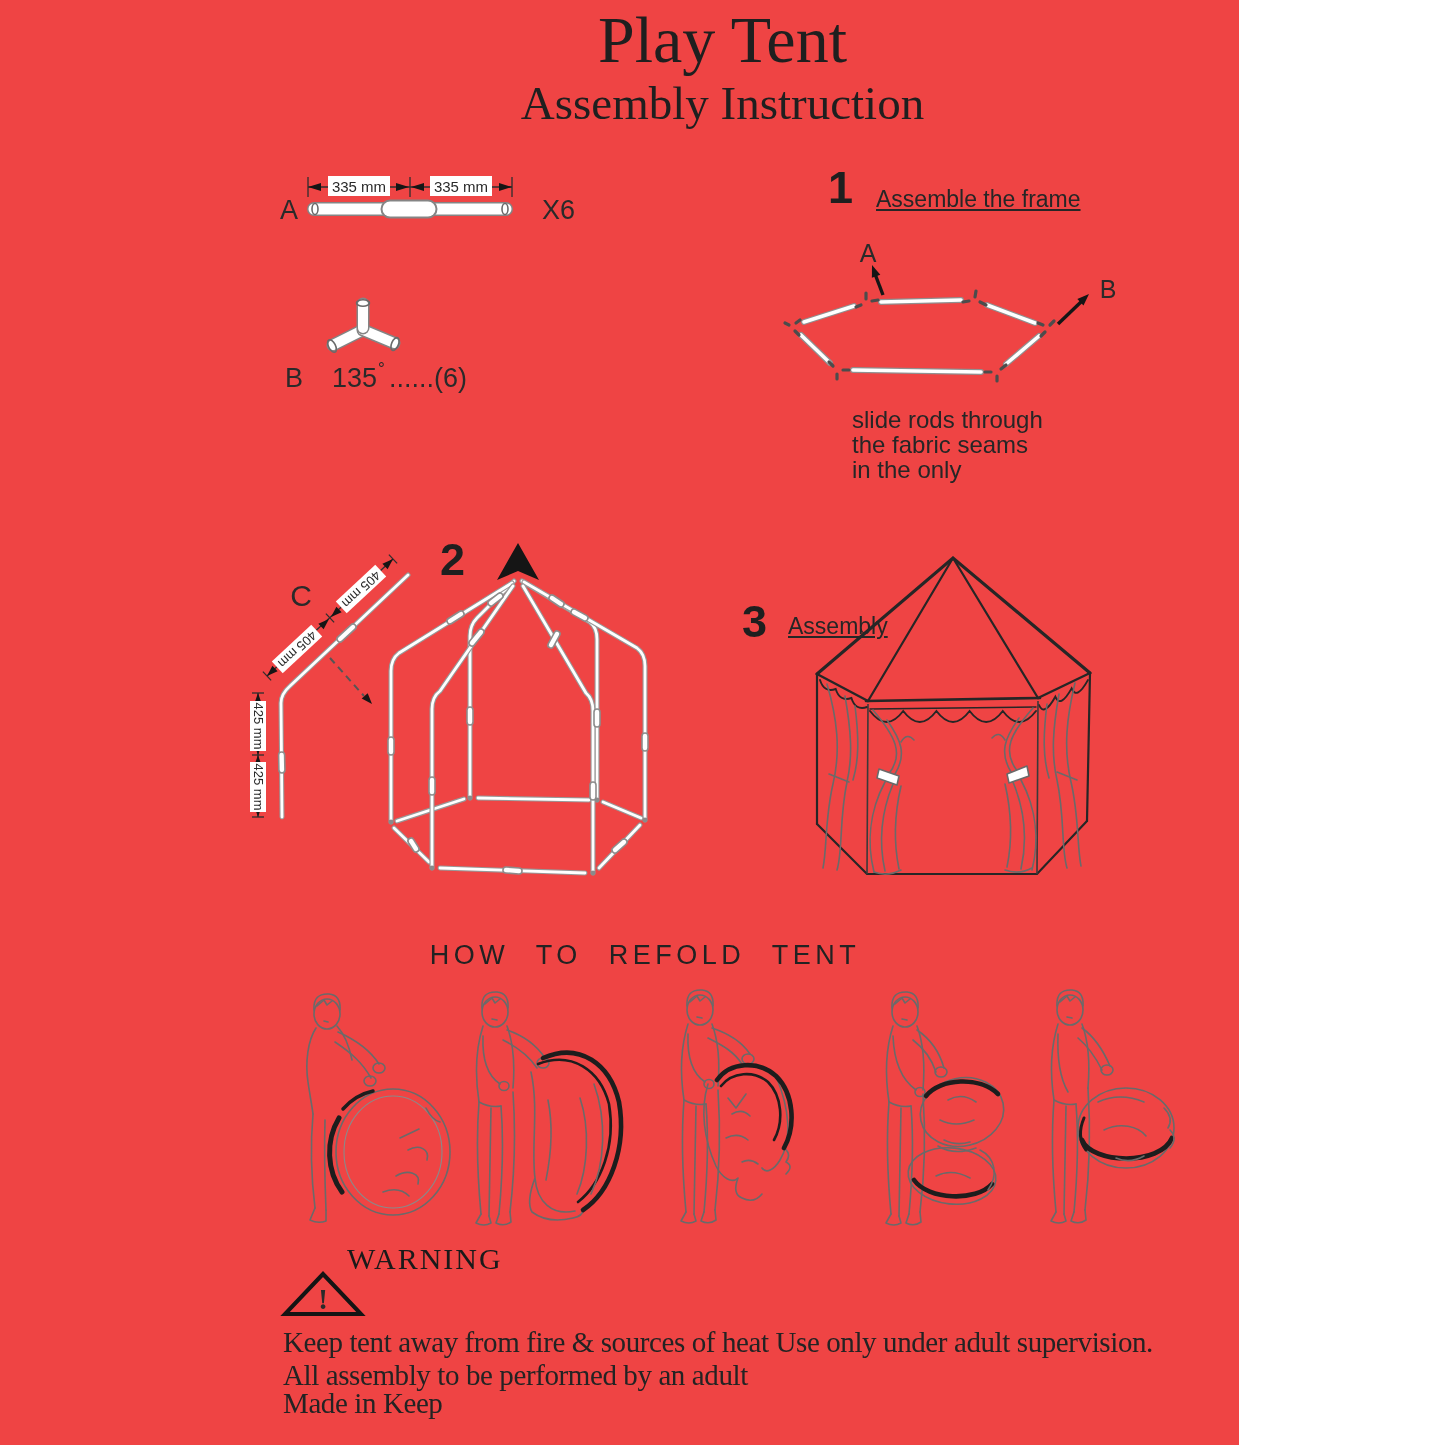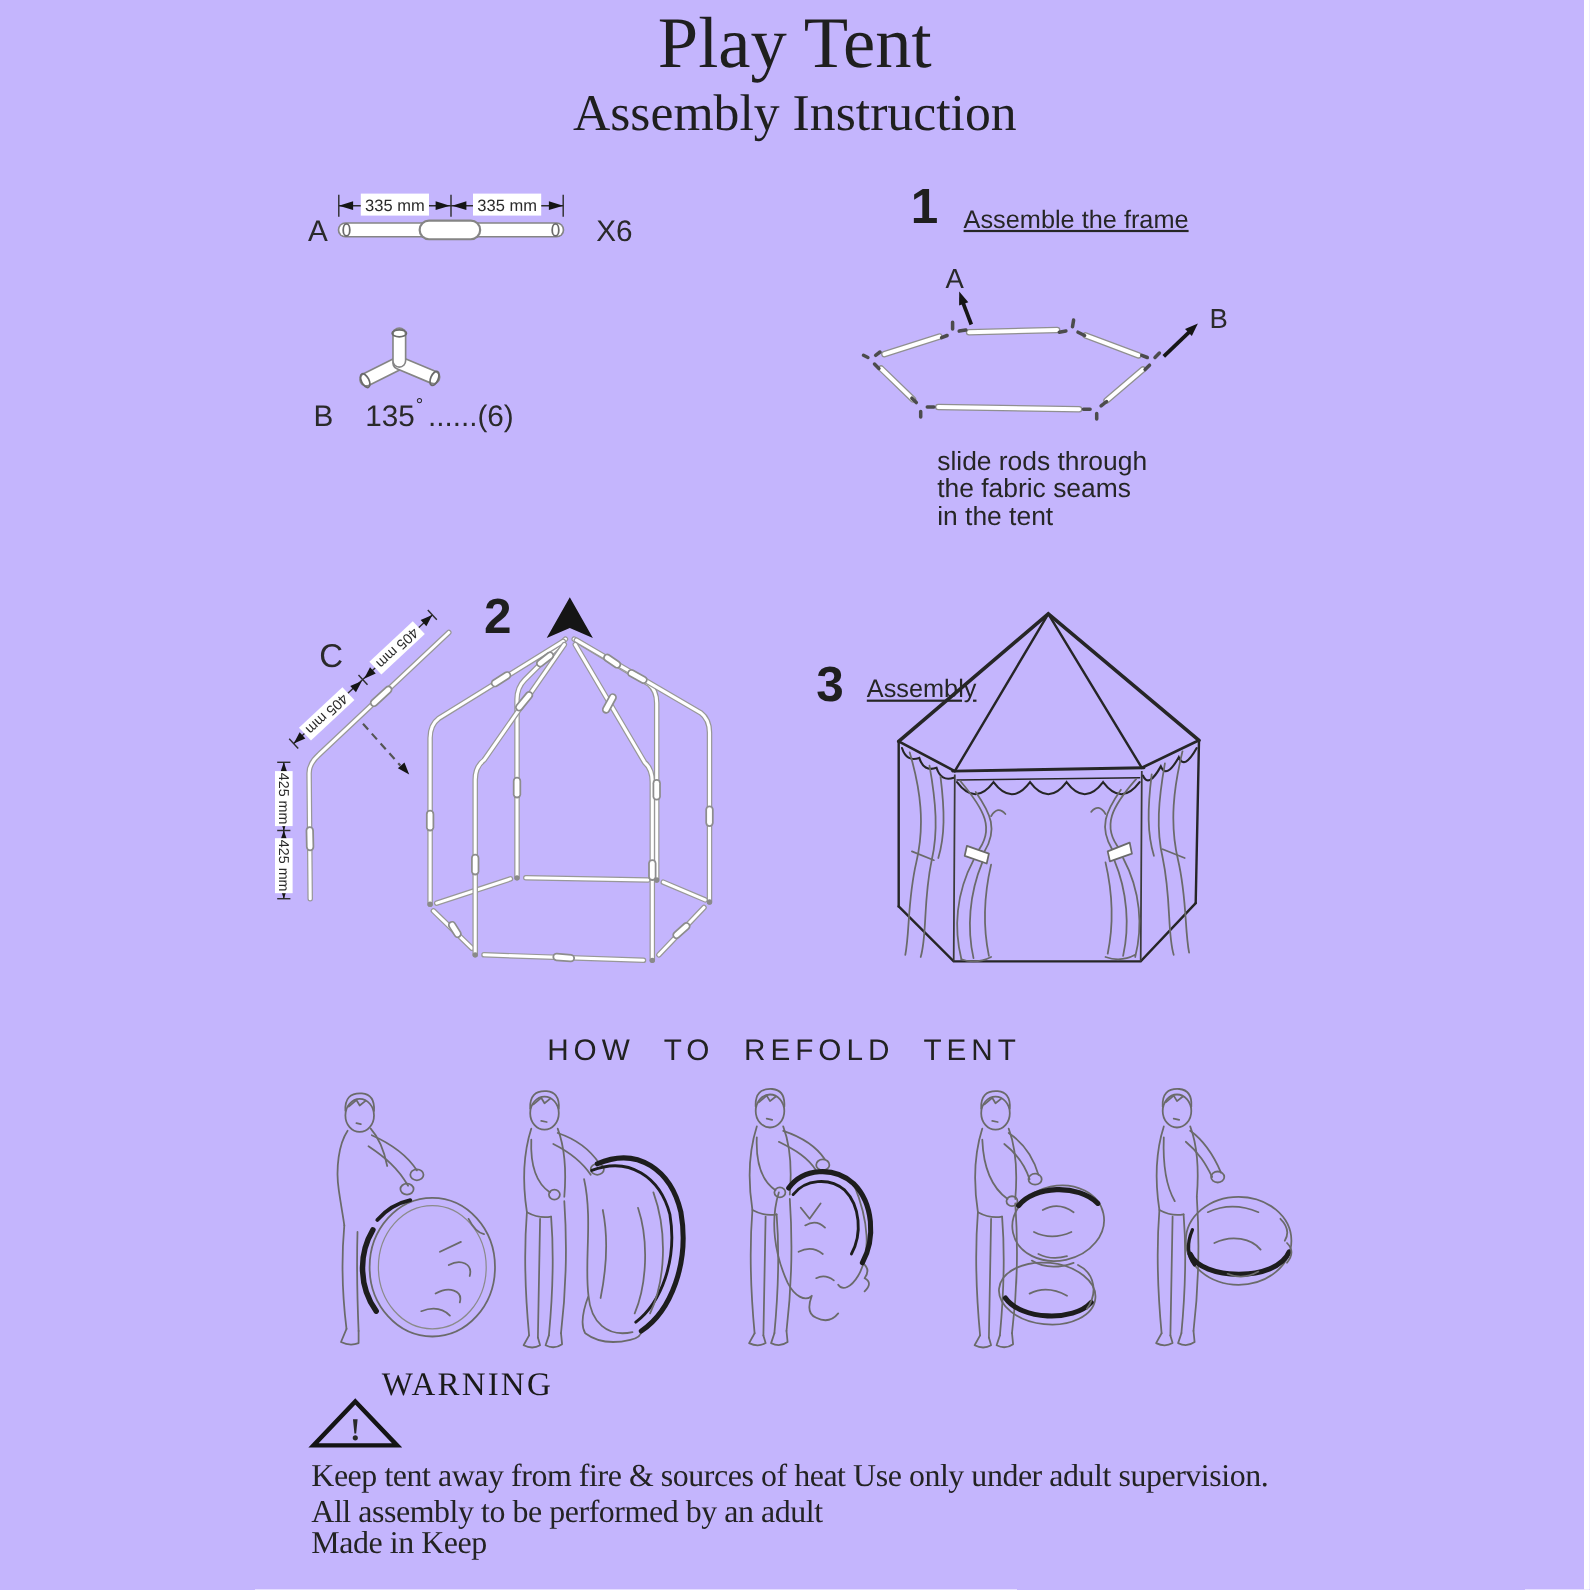--- a/index.html
+++ b/index.html
@@ -1,25 +1,25 @@
 <!DOCTYPE html>
 <html><head>
 <meta charset="utf-8">
 <style>
   html,body{margin:0;padding:0;background:#ffffff;}
-  .page{position:relative;width:1440px;height:1445px;background:#c4b5fd;overflow:hidden;
+  .page{position:relative;width:1239px;height:1445px;background:#ef4444;overflow:hidden;
         font-family:"Liberation Sans",sans-serif;color:#1f1f1f;}
   .abs{position:absolute;}
   .serif{font-family:"Liberation Serif",serif;}
   .title{left:0;top:2px;width:1445px;text-align:center;font-size:66px;font-weight:400;margin:0;}
   .subtitle{left:0;top:76px;width:1445px;text-align:center;font-size:47px;font-weight:400;margin:0;}
   .stepnum{font-size:45px;font-weight:700;line-height:1;}
   .steplabel{font-size:23px;color:#262626;text-decoration:underline;}
   .note{left:820px;top:407px;font-size:24px;line-height:25px;color:#262626;margin-left:32px;}
-  .refold-heading{left:328px;top:940px;width:600px;text-align:right;font-size:27px;
+  .refold-heading{left:345px;top:940px;width:600px;text-align:center;font-size:27px;
                   letter-spacing:4.5px;word-spacing:15px;color:#222;}
   .warn-title{left:347px;top:1242px;font-size:30px;letter-spacing:2px;color:#1a1a1a;}
   .warn-line{left:283px;font-size:29px;letter-spacing:-0.4px;color:#232323;}
   svg{overflow:visible;}
   svg text{font-family:"Liberation Sans",sans-serif;fill:#2a2a2a;}
   .t-o{stroke:#909090;stroke-width:6;fill:none;stroke-linecap:round;}
   .t-i{stroke:#fff;stroke-width:3.6;fill:none;stroke-linecap:round;}
   .t2-o{stroke:#989898;stroke-width:5;fill:none;stroke-linecap:round;}
   .t2-i{stroke:#fff;stroke-width:2.8;fill:none;stroke-linecap:round;}
   .sl-o{stroke:#8d8d8d;stroke-width:7.6;fill:none;stroke-linecap:round;}
@@ -118,21 +118,21 @@
     <g>
       <line x1="290" y1="86" x2="314" y2="63" stroke="#161616" stroke-width="3.4"></line>
       <polygon class="arr" points="321,56 315.5,67.5 309.3,61.1"></polygon>
       <text x="340" y="60" font-size="25" text-anchor="middle">B</text>
     </g>
   </svg>
 
   <div class="abs note">
     <div>slide rods through</div>
     <div>the fabric seams</div>
-    <div>in the tent</div>
+    <div>in the only</div>
   </div>
 
   <span class="abs stepnum" style="left:440px;top:537px;">2</span>
 
   <svg class="abs" style="left:230px;top:530px;" width="470" height="400" viewBox="0 0 470 400">
 
     <g>
       <path class="t2-o" d="M178,45 L60,156 Q51,164 51,173 L52,287"></path>
       <path class="t2-i" d="M178,45 L60,156 Q51,164 51,173 L52,287"></path>
       <line class="sl-o" x1="110" y1="109" x2="123" y2="97"></line>

